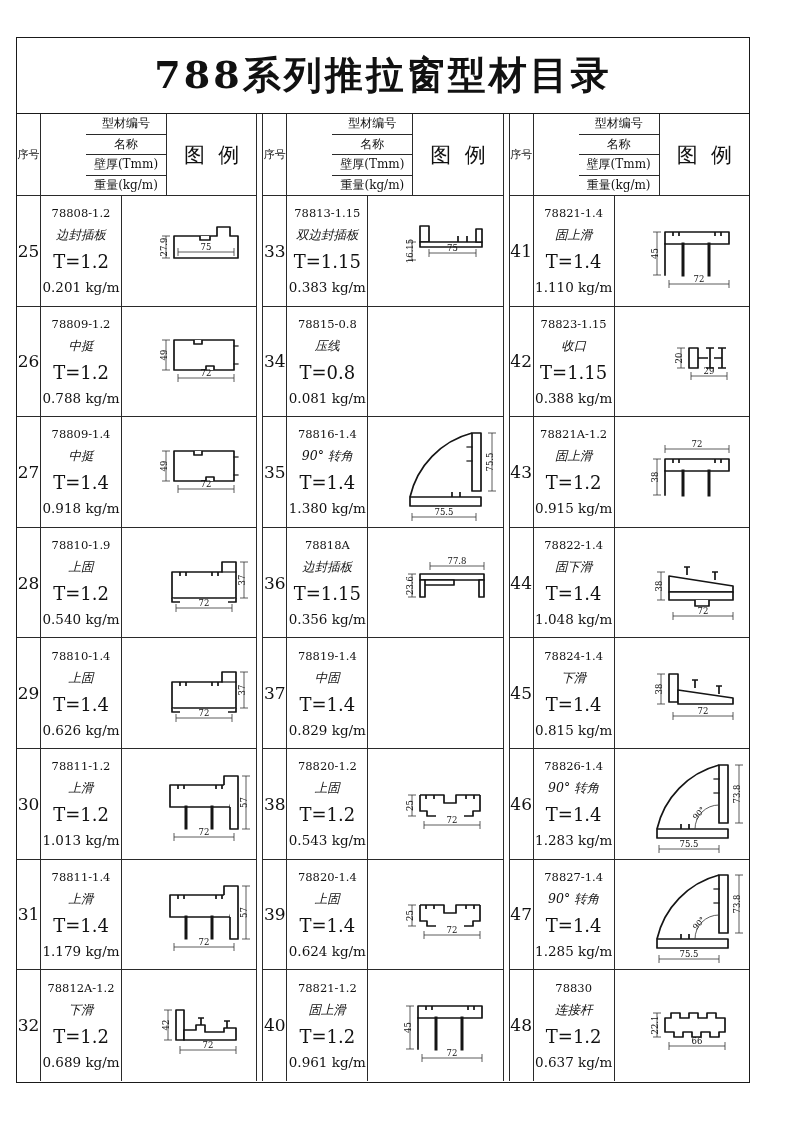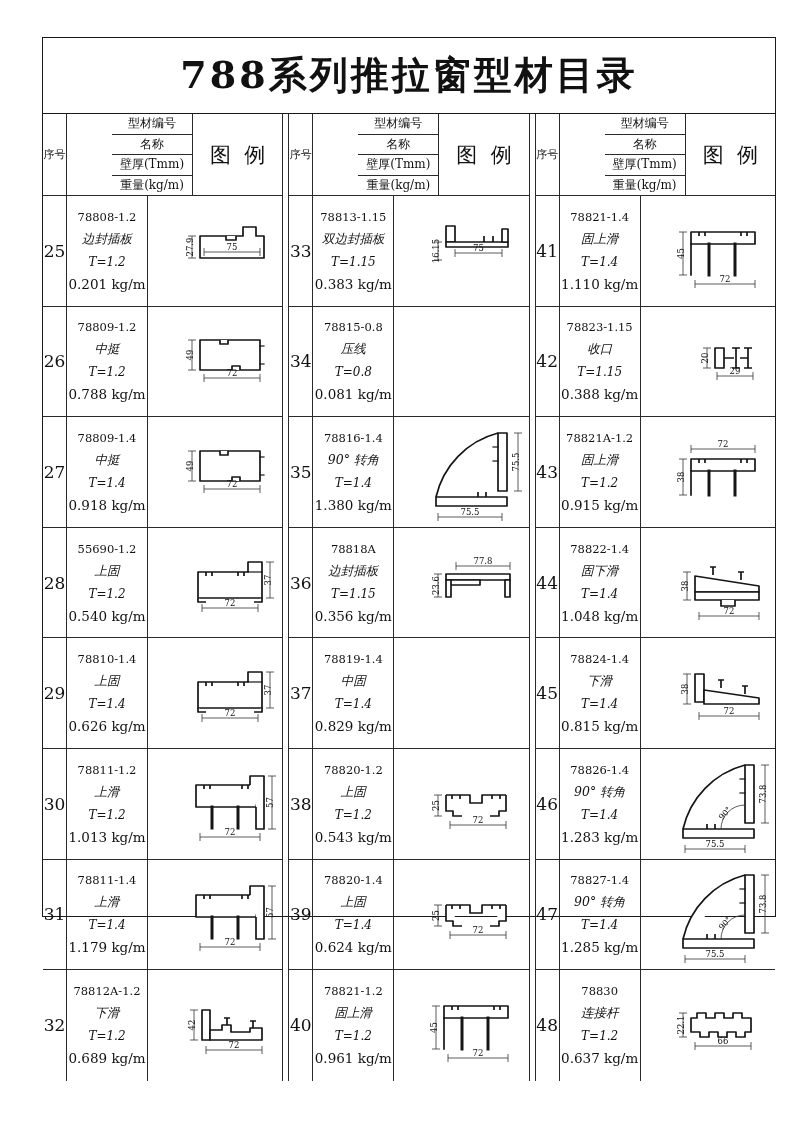--- a/index.html
+++ b/index.html
@@ -1,18 +1,18 @@
 <!DOCTYPE html>
 <html><head>
 <meta charset="utf-8">
 <style>
   html,body{margin:0;padding:0;background:#fff;}
   .page{position:relative;width:800px;height:1130px;background:#fff;overflow:hidden;
         font-family:"DejaVu Serif","Liberation Serif",serif;color:#111;}
-  .sheet{position:absolute;left:42px;top:37px;width:734px;height:880px;
+  .sheet{position:absolute;left:16px;top:37px;width:734px;height:1046px;
          border:1.6px solid #1a1a1a;box-sizing:border-box;background:#fff;}
   .title{height:76px;display:flex;align-items:center;justify-content:center;
          font-size:38px;font-weight:bold;letter-spacing:3px;
          border-bottom:1.6px solid #1a1a1a;box-sizing:border-box;}
   .groups{display:flex;height:967px;}
   .group{flex:1;display:flex;flex-direction:column;min-width:0;}
   .vspacer{width:7px;border-left:1px solid #2a2a2a;border-right:1px solid #2a2a2a;box-sizing:border-box;}
   .g-header{height:82px;display:flex;border-bottom:1px solid #2a2a2a;box-sizing:border-box;}
   .h-seq{width:24px;border-right:1px solid #2a2a2a;display:flex;align-items:center;justify-content:center;
          font-size:11px;box-sizing:border-box;}
@@ -23,21 +23,21 @@
   .h-legend{flex:1;display:flex;align-items:center;justify-content:space-between;
          padding:0 17px;font-size:21px;box-sizing:border-box;}
   .row{height:110.6px;display:flex;border-bottom:1px solid #2a2a2a;box-sizing:border-box;}
   .row:last-child{border-bottom:none;}
   .c-seq{width:24px;border-right:1px solid #2a2a2a;display:flex;align-items:center;justify-content:center;
          font-size:17px;box-sizing:border-box;}
   .c-info{width:81px;border-right:1px solid #2a2a2a;display:flex;flex-direction:column;align-items:center;
          justify-content:center;gap:7px;text-align:left;box-sizing:border-box;padding:2px 0;}
   .c-info .code{font-size:11.5px;white-space:nowrap;}
   .c-info .cname{font-size:12.5px;font-style:italic;}
-  .c-info .thick{font-size:12px;font-style:italic;}
+  .c-info .thick{font-size:18px;}
   .c-info .weight{font-size:13.5px;white-space:nowrap;}
   .c-diagram{flex:1;display:flex;align-items:center;overflow:hidden;}
   svg .profile{fill:#fff;stroke:#151515;stroke-width:1.7;stroke-linejoin:round;}
   svg .pline{stroke:#151515;stroke-linecap:square;}
   svg .dim line{stroke:#333;stroke-width:0.8;}
   svg .dim text{font-size:8.5px;font-family:"DejaVu Serif",serif;fill:#111;}
   svg .note{font-size:9px;font-family:"DejaVu Serif",serif;fill:#111;}
   svg .ang{font-size:8px;font-family:"DejaVu Serif",serif;fill:#111;}
 </style>
 </head>
@@ -144,21 +144,21 @@
                   <line x1="56" y1="68" x2="56" y2="76"></line>
                   <line x1="112" y1="68" x2="112" y2="76"></line>
                   <text x="84" y="69.5" text-anchor="middle">72</text>
                 </g>
               </svg>
             </div>
           </div>
           <div class="row">
             <div class="c-seq">28</div>
             <div class="c-info">
-              <div class="code">55690-1.2</div>
+              <div class="code">78810-1.9</div>
               <div class="cname">上固</div>
               <div class="thick">T=1.2</div>
               <div class="weight">0.540 kg/m</div>
             </div>
             <div class="c-diagram">
               <svg viewBox="0 0 134 110" width="134" height="110">
                 <path class="profile" d="M50,44 h50 v-10 h14 v36 h-64 z"></path>
                 <line class="pline" x1="100" y1="44" x2="114" y2="44" stroke-width="1.2"></line>
                 <path class="profile" d="M58,44 v4 M64,44 v4 M90,44 v4 M96,44 v4"></path>
                 <path class="profile" d="M50,70 v4 h8"></path>

